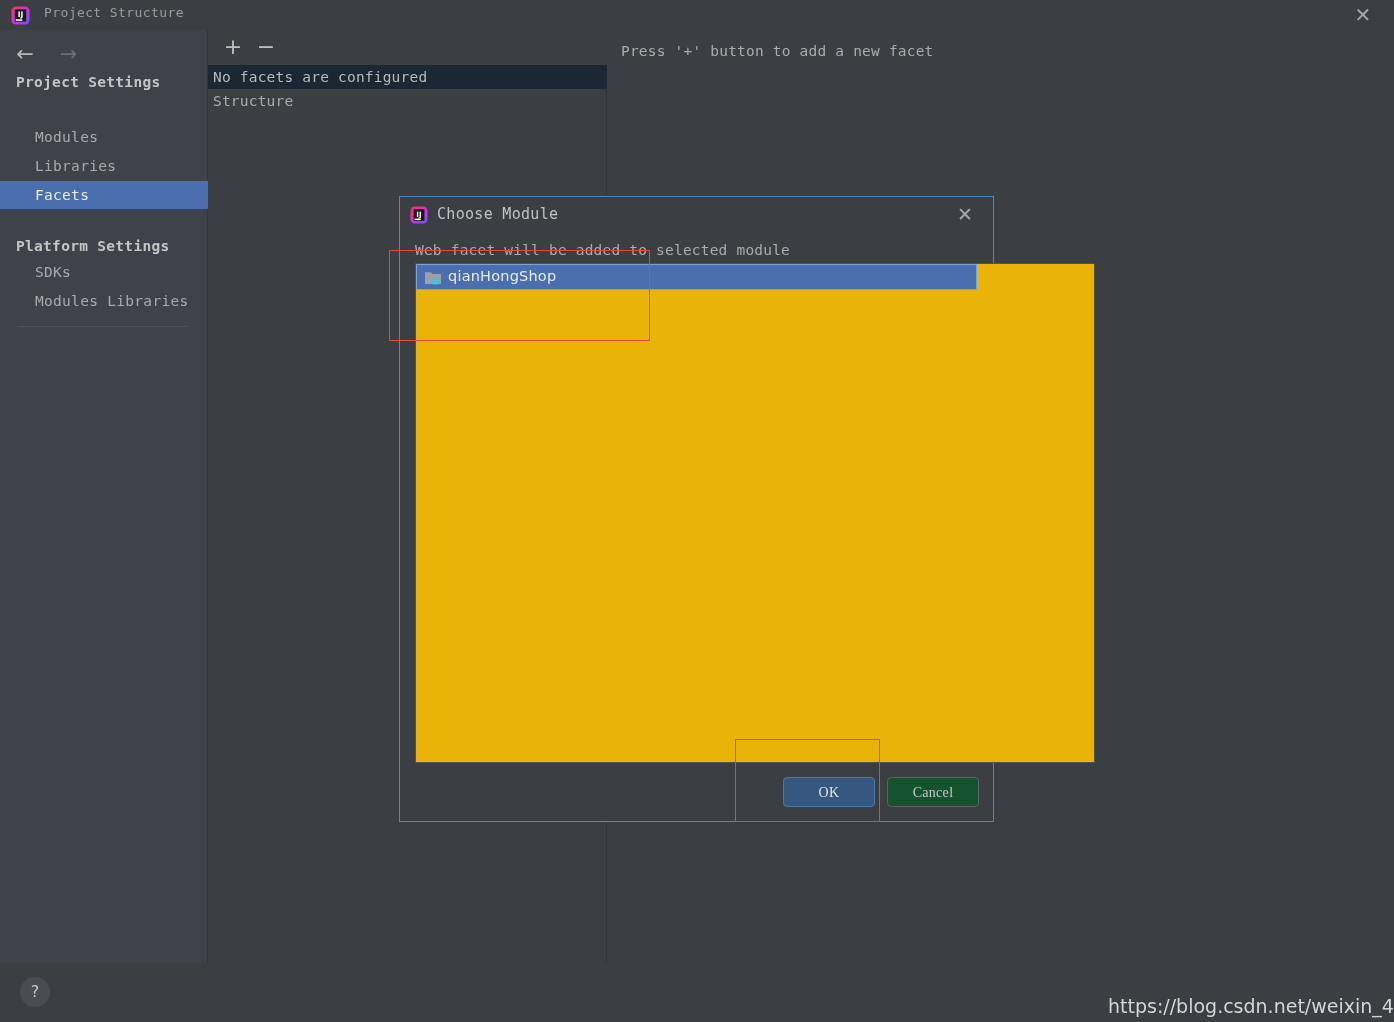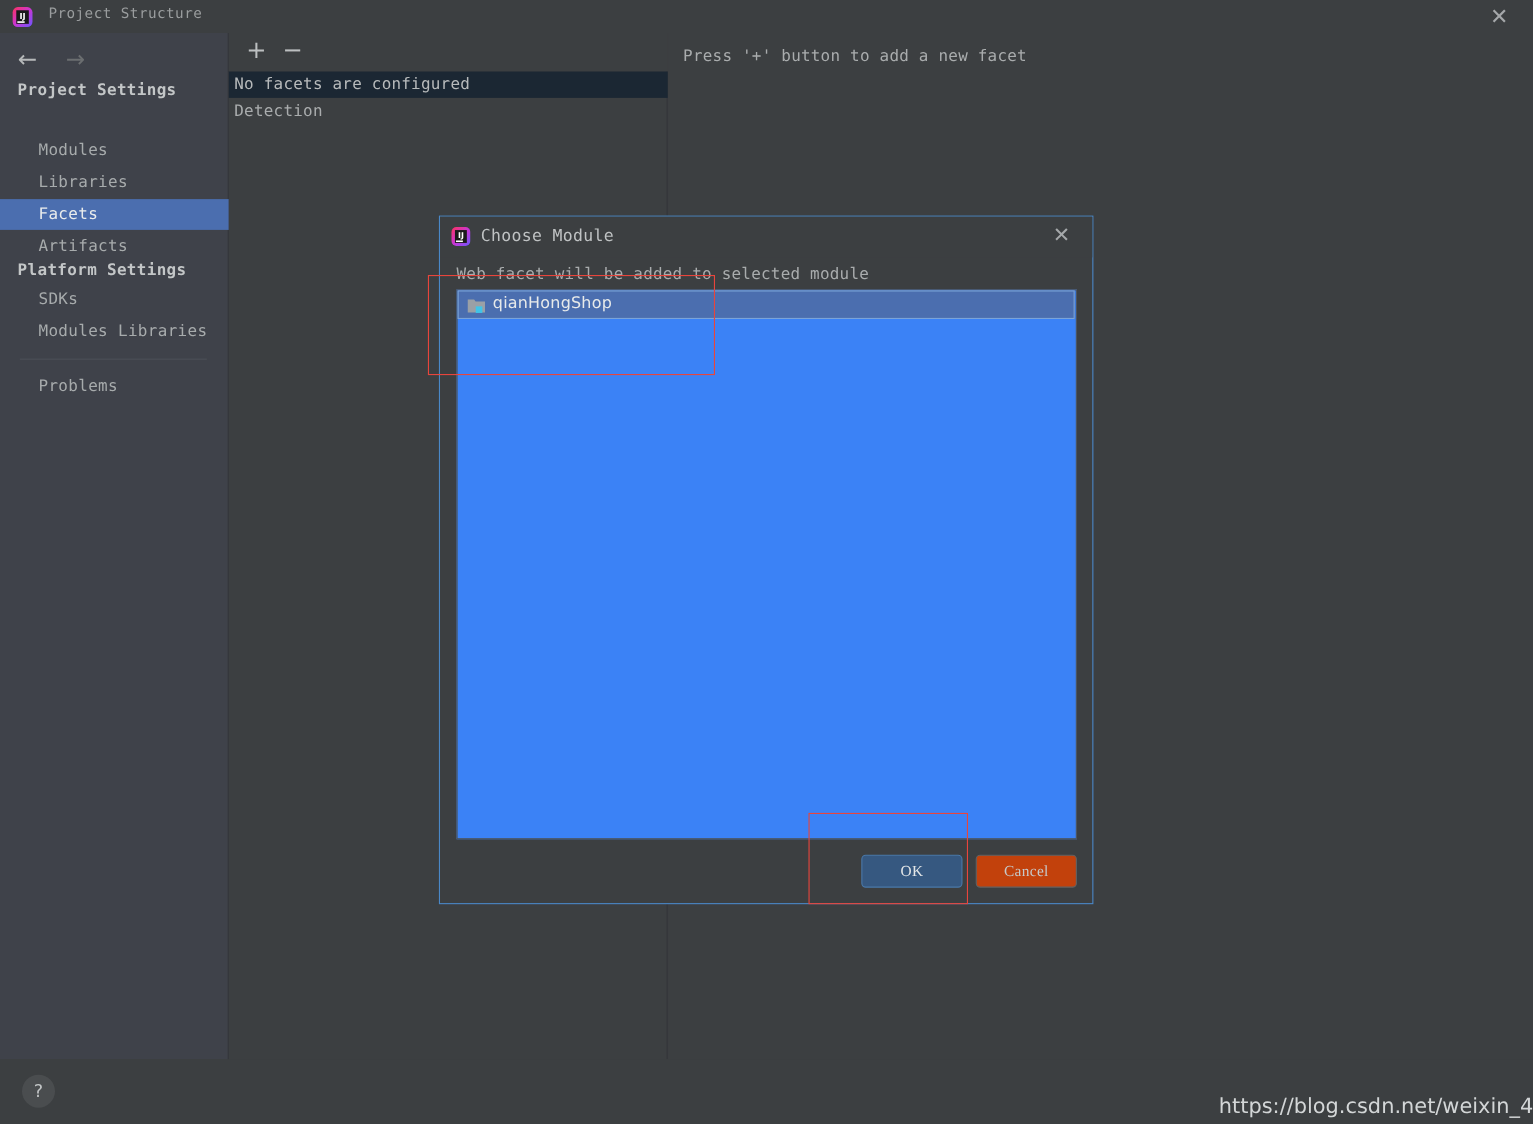--- a/index.html
+++ b/index.html
@@ -105,21 +105,21 @@
     border-radius: 50%; background: #4a4d4f; color: #c3c6c7;
     font-size: 16px; line-height: 30px; text-align: center;
     font-family: "DejaVu Sans", sans-serif; cursor: pointer;
   }
   .btn {
     position: absolute; height: 30px; border-radius: 4px;
     font-size: 14px; line-height: 30px; text-align: center;
     letter-spacing: .3px; cursor: pointer; font-family: Liberation Serif, serif;
   }
   .btn-primary { background: #365880; color: #e3e6e7; border: 1px solid #4a78a8; }
-  .btn-default { background: #c2410c; color: #c6c9ca; border: 1px solid #5e6264; }
+  .btn-default { background: #14532d; color: #c6c9ca; border: 1px solid #5e6264; }
 
   .watermark {
     position: absolute; left: 1108px; top: 995px;
     font-size: 19px; color: #d3d6d7;
     font-family: "DejaVu Sans", sans-serif;
     white-space: nowrap;
   }
 
   
   .dialog {
@@ -138,22 +138,22 @@
   .dlg-close {
     position: absolute; right: 18px; top: 8px; width: 20px; height: 20px;
     color: #a5a8aa; font-size: 19px; line-height: 19px; text-align: center;
     font-family: "DejaVu Sans", sans-serif; cursor: pointer;
   }
   .dlg-desc {
     position: absolute; left: 15px; top: 45px;
     font-size: 14.5px; color: #a9acad; letter-spacing: .2px;
   }
   .dlg-list {
-    position: absolute; left: 15px; top: 66px; width: 564px; height: 500px;
-    background: #3b82f6; border: 1px solid #4e5254;
+    position: absolute; left: 15px; top: 66px; width: 680px; height: 500px;
+    background: #eab308; border: 1px solid #4e5254;
   }
   .mod-row {
     position: absolute; left: 0; top: 0; width: 561px; height: 26px;
     background: #4b6eaf; border: 1px solid #7aa3d8;
     cursor: pointer;
   }
   .mod-ico { position: absolute; left: 8px; top: 5px; width: 16px; height: 15px; }
   .mod-label {
     position: absolute; left: 31px; top: 3px;
     font-size: 14.5px; color: #e7eaea; letter-spacing: .2px;
@@ -192,40 +192,38 @@
     <div class="nav-arrows">
       <span class="nav-arrow">←</span>
       <span class="nav-arrow disabled">→</span>
     </div>
 
     <div class="side-group" style="top:44px;">Project Settings</div>
 
     <div class="side-item" style="top:93px;">Modules</div>
     <div class="side-item selected" style="top:151px;">Facets</div>
     <div class="side-item" style="top:122px;">Libraries</div>
-    <div class="side-item" style="top:180px;">Artifacts</div>
 
     <div class="side-group" style="top:208px;">Platform Settings</div>
 
     <div class="side-item" style="top:228px;">SDKs</div>
     <div class="side-item" style="top:257px;">Modules Libraries</div>
 
     <div class="side-sep" style="top:296px;"></div>
 
-    <div class="side-item" style="top:307px;">Problems</div>
   </div>
 
   <div class="facet-toolbar">
     <div class="tb-btn" style="left:12px;">+</div>
     <div class="tb-btn" style="left:45px;">−</div>
   </div>
 
   <div class="facet-list">
     <div class="facet-row hl">No facets are configured</div>
-    <div class="facet-row">Detection</div>
+    <div class="facet-row">Structure</div>
   </div>
 
   <div class="content-pane">
     <div class="hint-text">Press '+' button to add a new facet</div>
   </div>
 
   <div class="bottombar">
     <div class="help-btn">?</div>
 
   </div>

